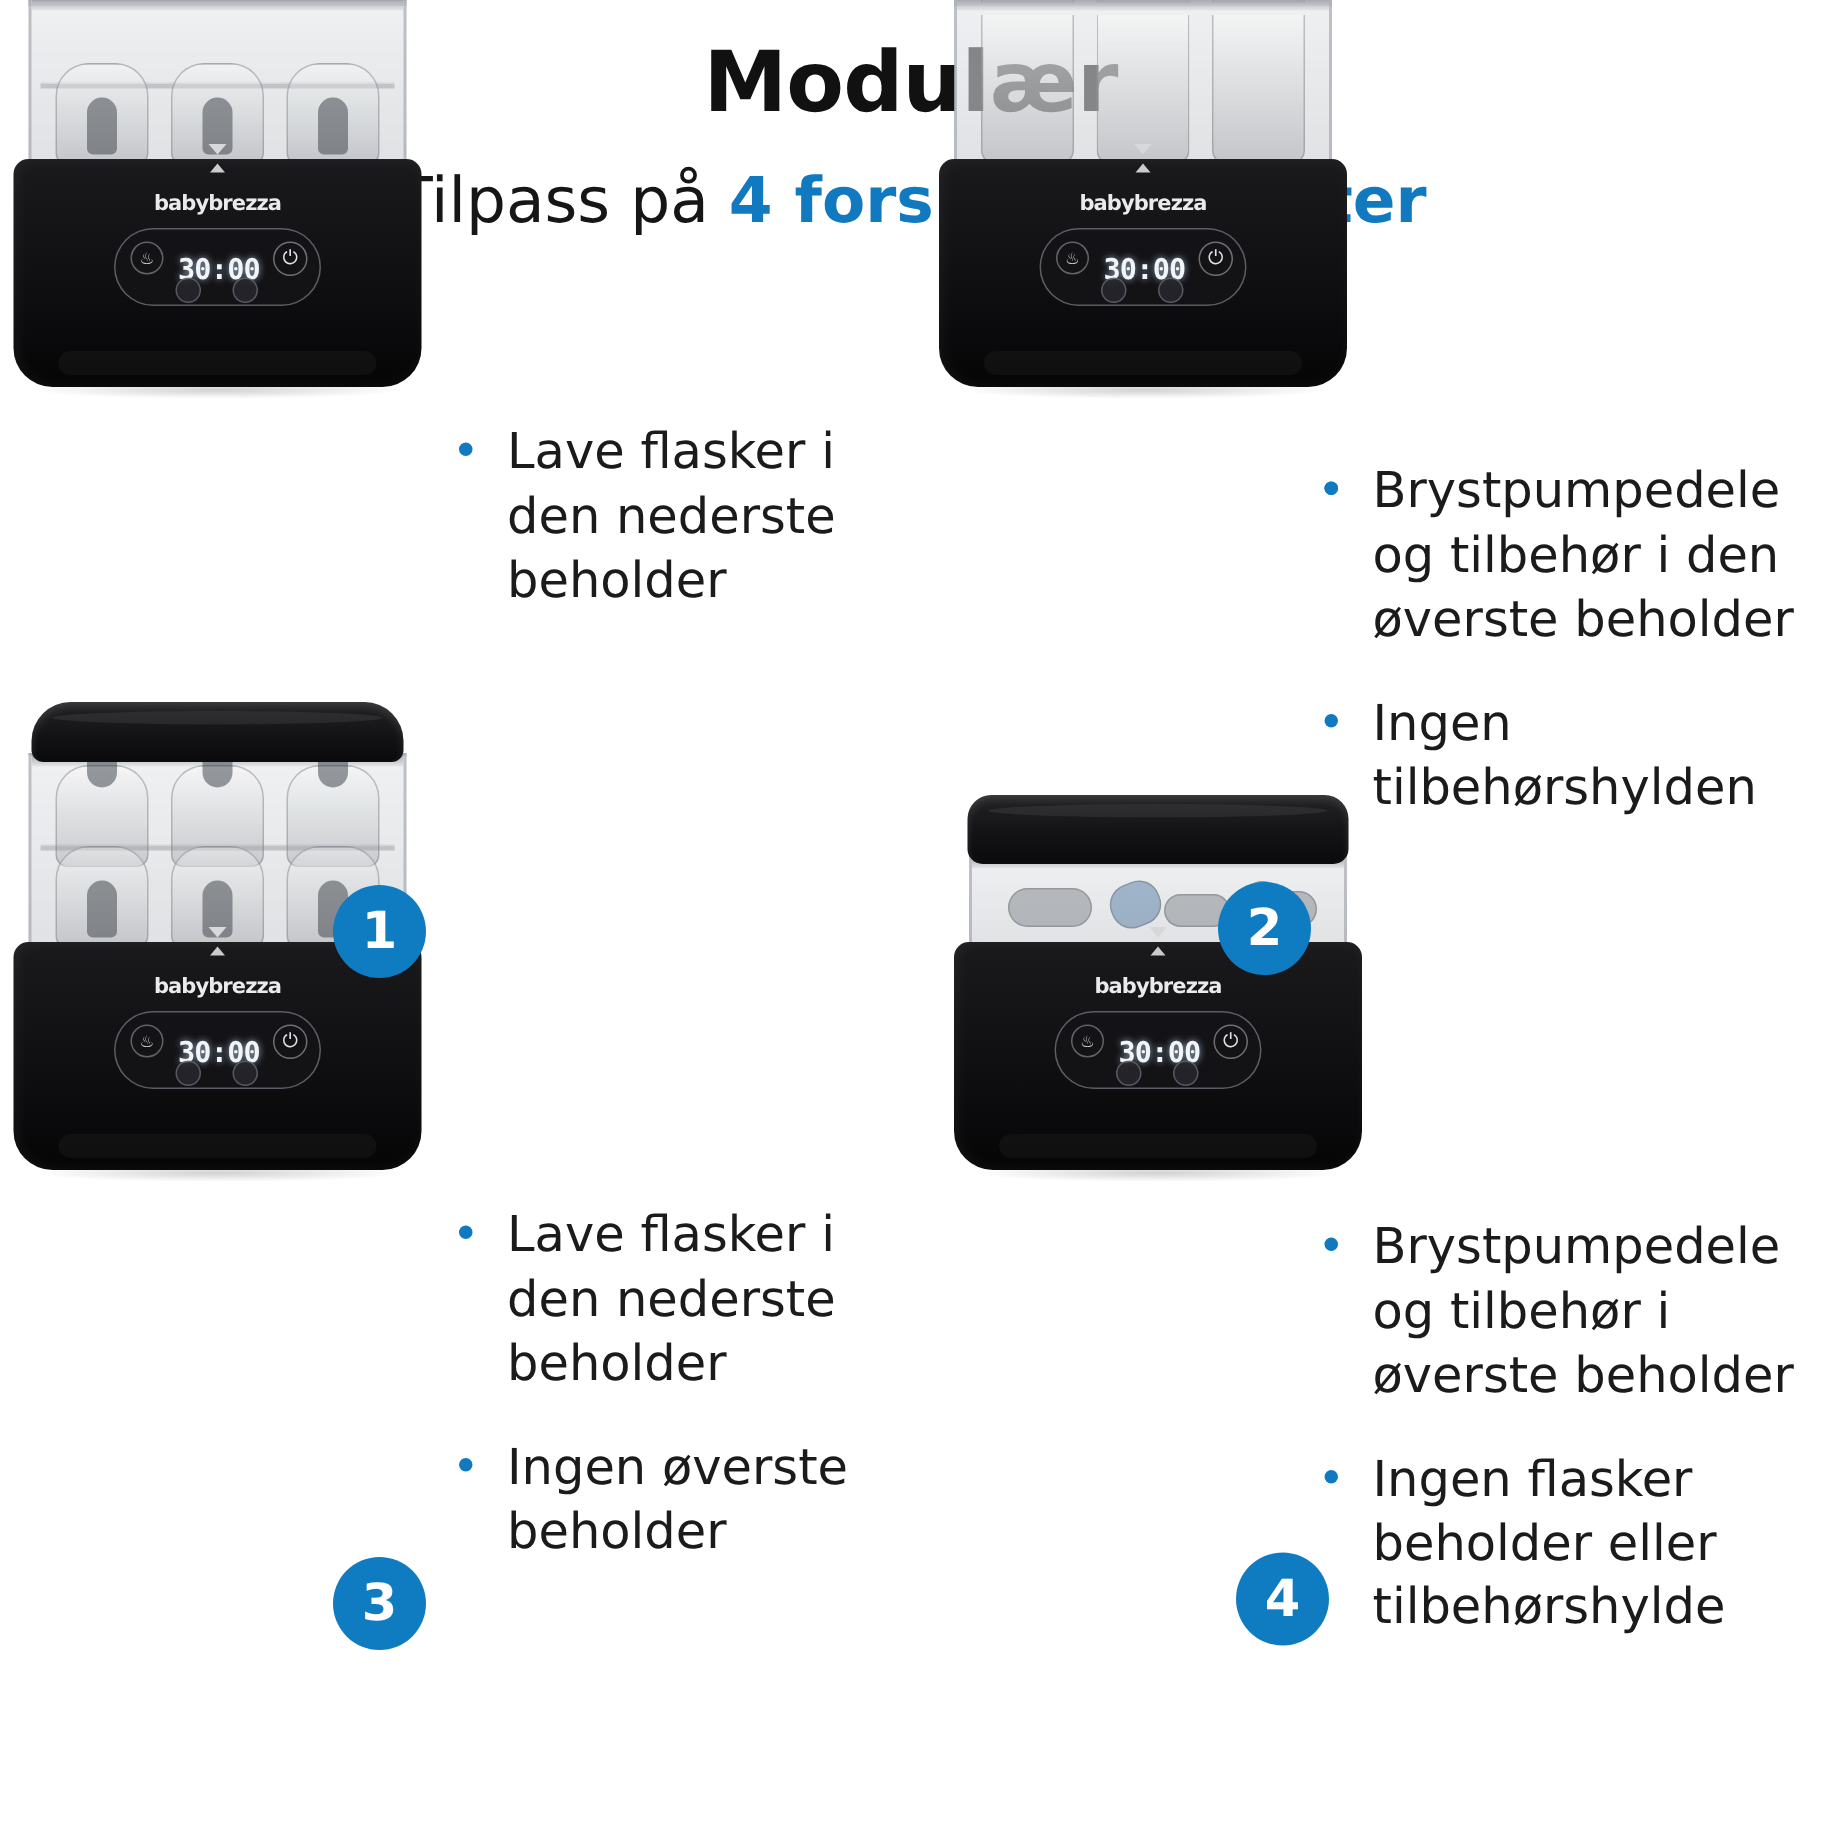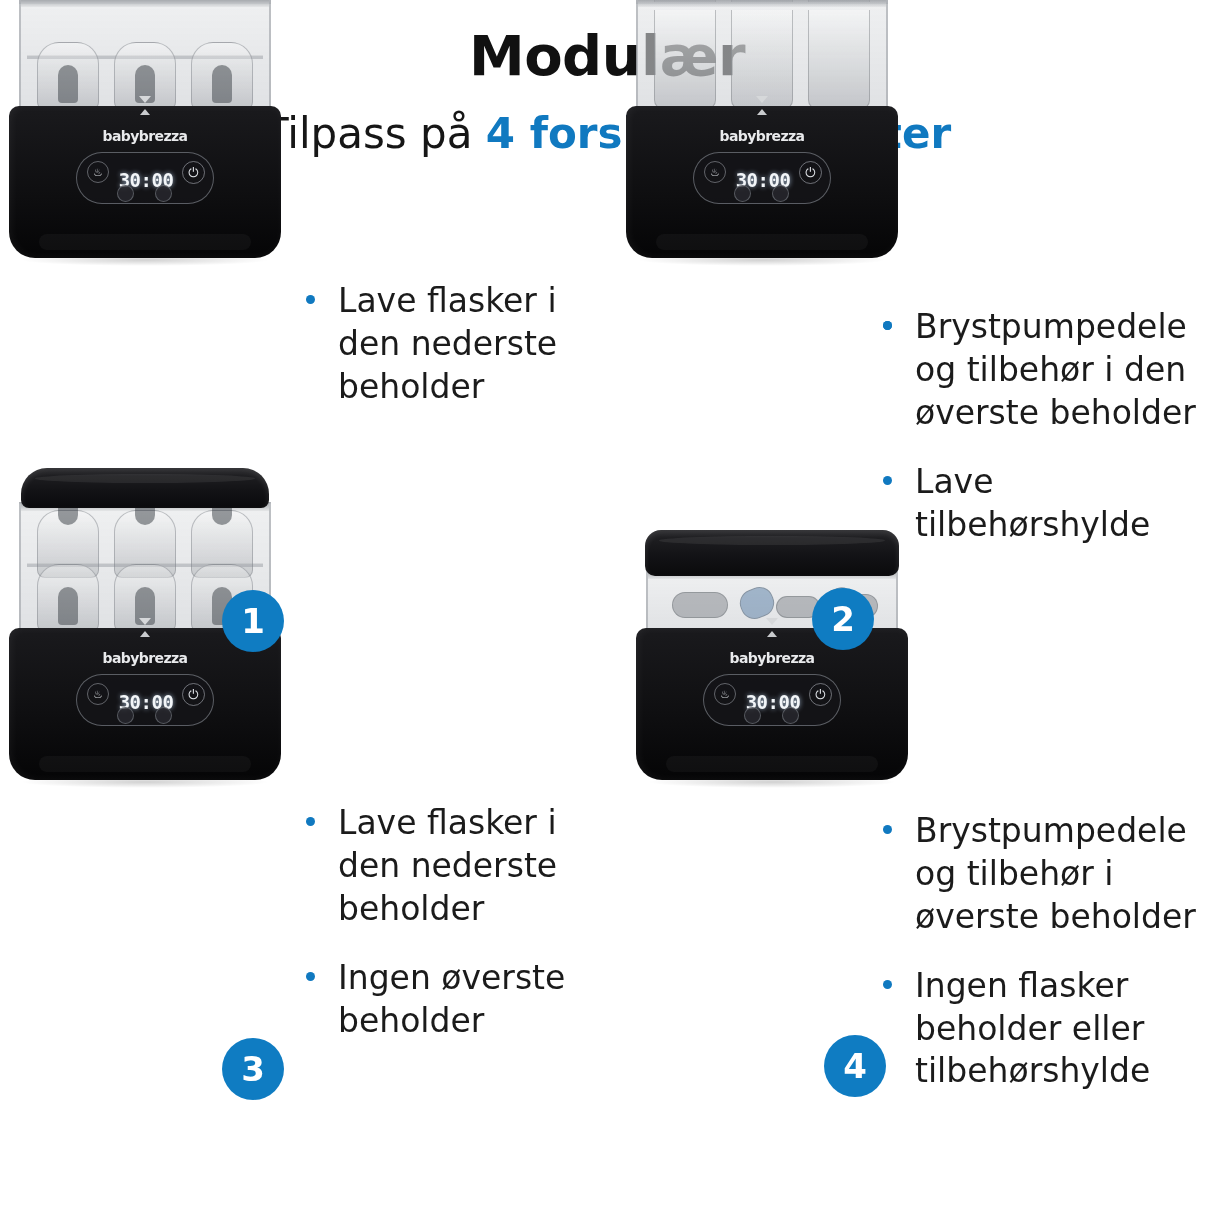--- a/index.html
+++ b/index.html
@@ -434,21 +434,21 @@
         </div>
       </div>
     </div>
     <div class="badge" style="left:205px; top:330px;">
       <span>2</span>
     </div>
     <div class="textcell">
       <ul class="bullets">
         <li><span class="dot"></span></li>
         <li><span class="dot"></span><span>Brystpumpedele og tilbehør i den øverste beholder</span></li>
-        <li><span class="dot"></span><span>Lave tilbehørshylde</span></li>
+        <li><span class="dot"></span><span>Ingen tilbehørshylden</span></li>
       </ul>
     </div>
   </div>
 
   <div class="quad q3">
     <div class="imgcell">
       <div class="device">
         <div class="dev-wrap">
           <div class="shadow"></div>
           <div class="lid"></div>

